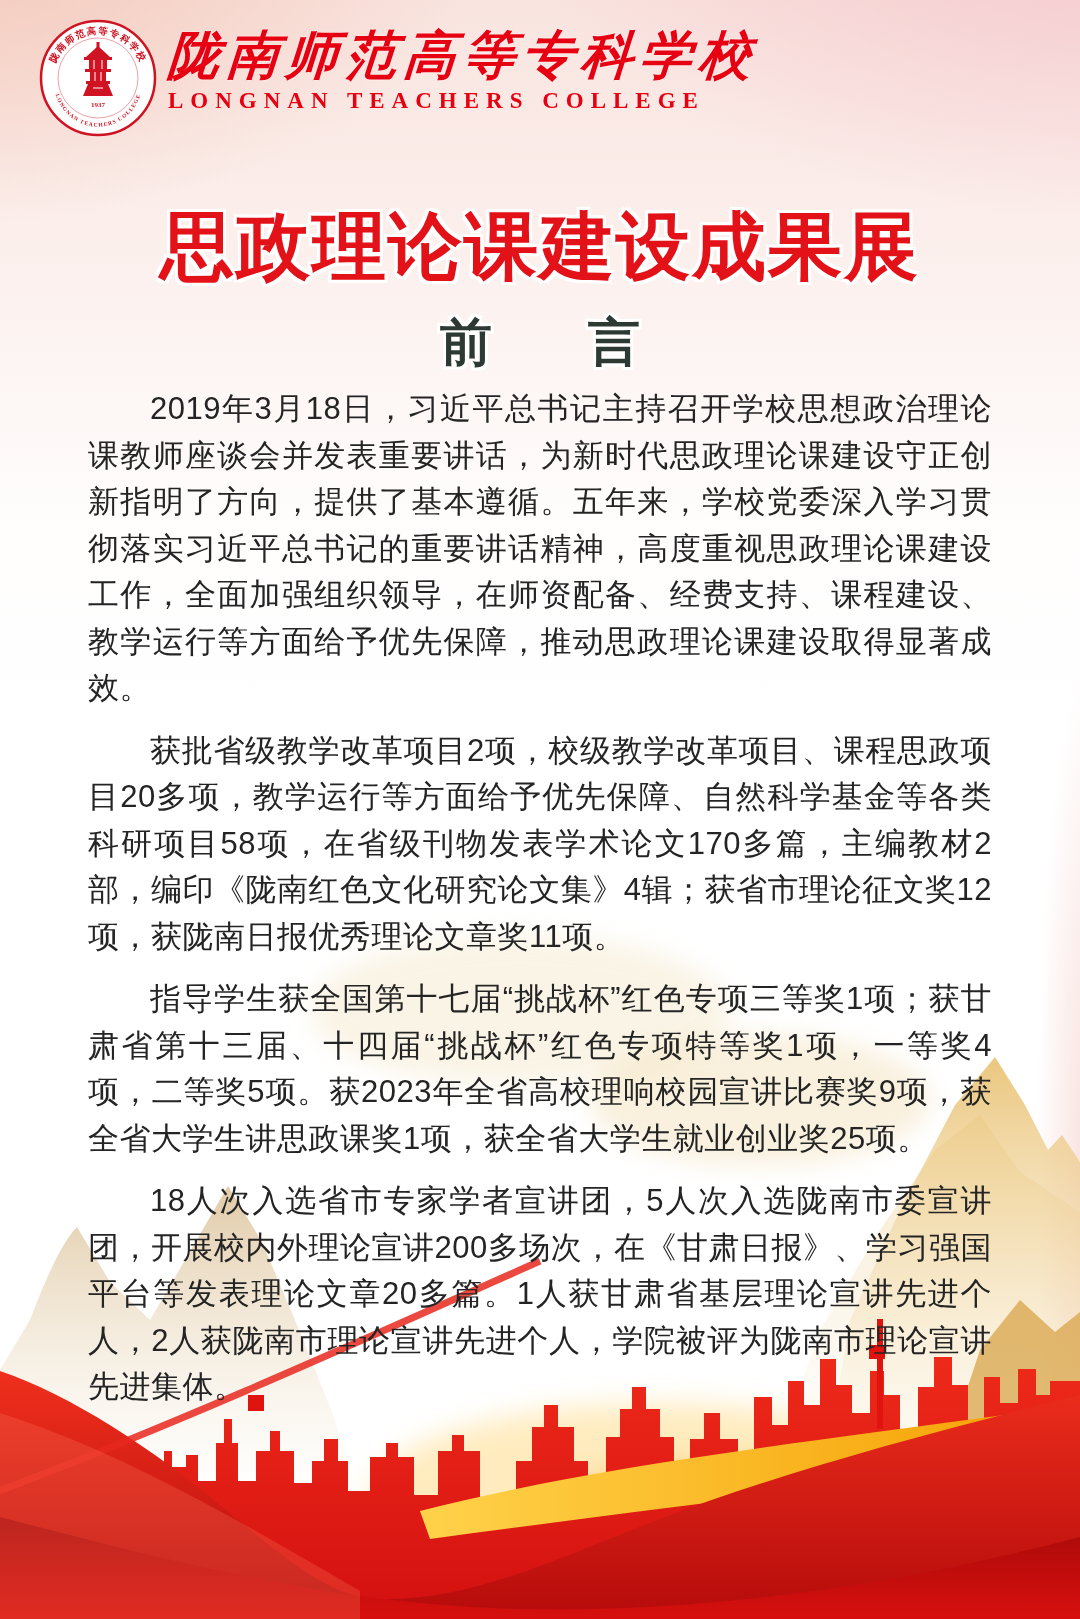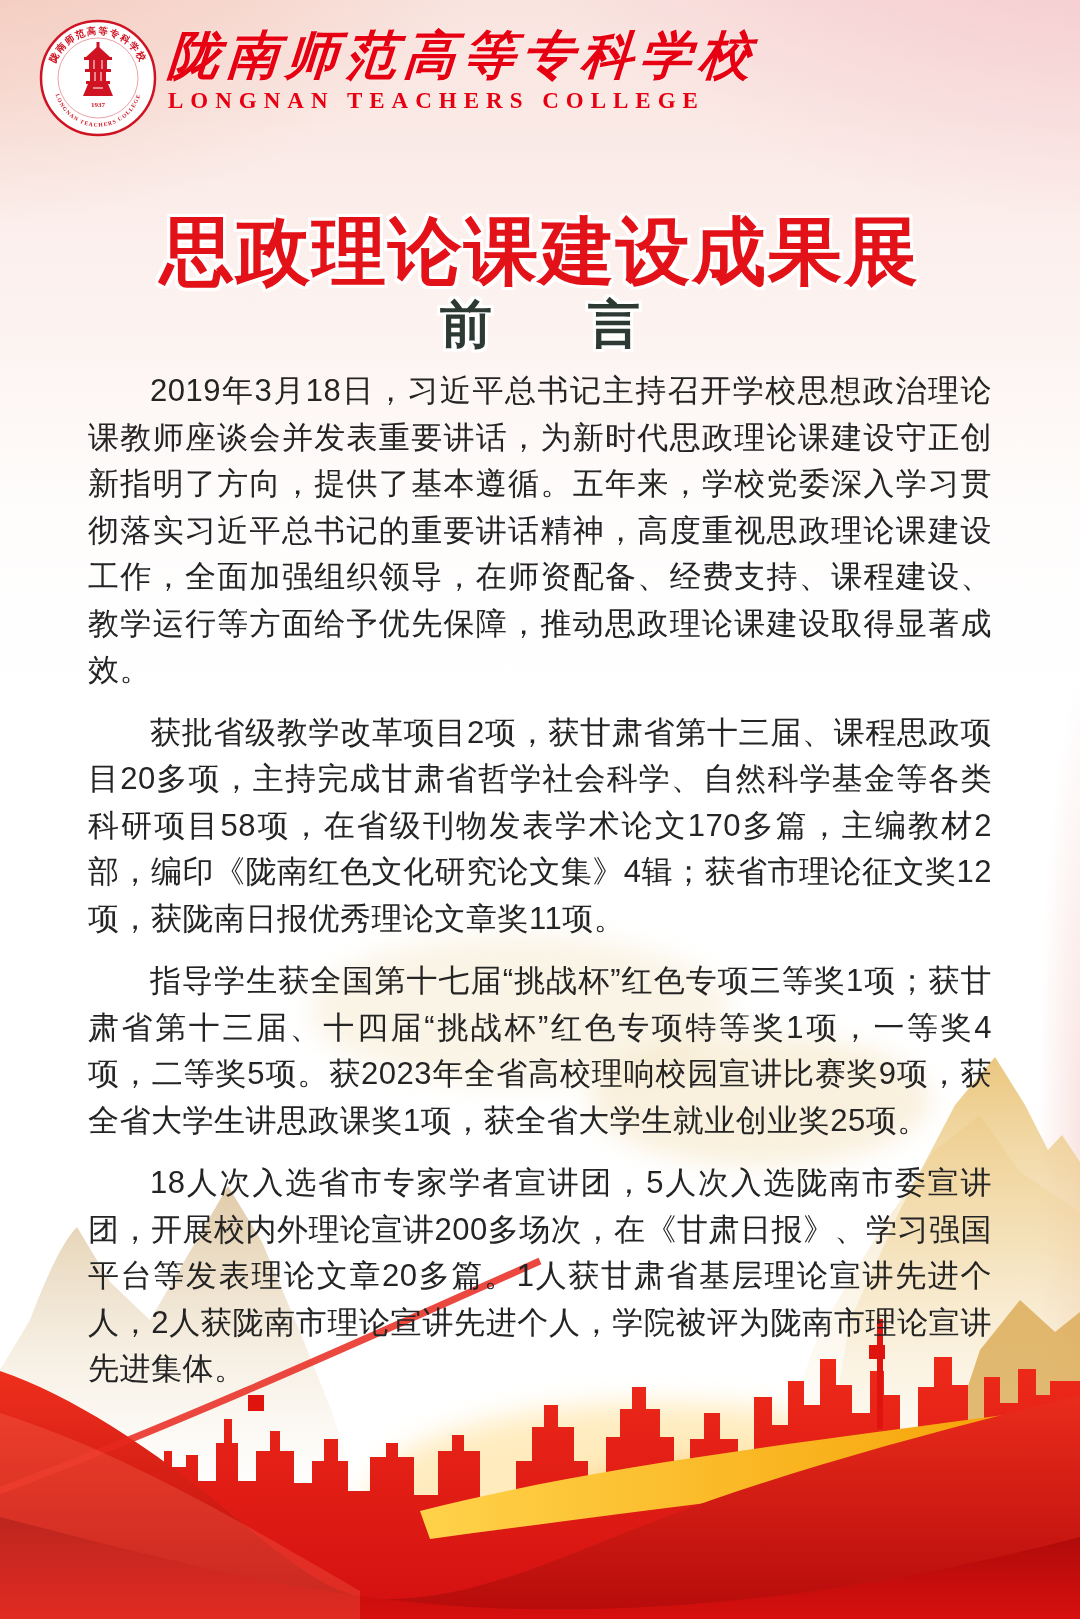--- a/index.html
+++ b/index.html
@@ -36,23 +36,24 @@
   .school-en{
     font-family:"Liberation Serif","DejaVu Serif",serif;
     font-weight:700;font-size:23px;color:#e60012;
     letter-spacing:7px;margin-top:4px;white-space:nowrap;
   }
   .main-title{
     text-align:center;
     font-size:74px;font-weight:900;color:#e31118;
     letter-spacing:2px;line-height:80px;
     text-shadow:-3px -3px 0 #fff,3px -3px 0 #fff,-3px 3px 0 #fff,3px 3px 0 #fff,0 -3px 0 #fff,0 3px 0 #fff,-3px 0 0 #fff,3px 0 0 #fff;
+    font-family:Liberation Mono, monospace;
   }
   .section-title{
-    margin-top:4px;text-align:center;
+    margin-top:22px;text-align:center;
     font-size:52px;font-weight:900;color:#2d3a34;line-height:56px;
     text-shadow:-3px -3px 0 #fff,3px -3px 0 #fff,-3px 3px 0 #fff,3px 3px 0 #fff,0 -3px 0 #fff,0 3px 0 #fff,-3px 0 0 #fff,3px 0 0 #fff;
   }
   .section-title .gap{display:inline-block;width:96px;}
   
   .article{margin:16px 72px 0 72px;}
   .article p{
     margin:16px;
     font-size:31px;line-height:46.5px;
     color:#242424;font-weight:500;
@@ -172,19 +173,19 @@
         <div class="school-en">LONGNAN TEACHERS COLLEGE</div>
       </div>
     </div>
 
     <div class="main-title">思政理论课建设成果展</div>
 
     <div class="section-title"><span>前</span><span class="gap"></span><span>言</span></div>
 
     <div class="article">
       <p>2019年3月18日，习近平总书记主持召开学校思想政治理论课教师座谈会并发表重要讲话，为新时代思政理论课建设守正创新指明了方向，提供了基本遵循。五年来，学校党委深入学习贯彻落实习近平总书记的重要讲话精神，高度重视思政理论课建设工作，全面加强组织领导，在师资配备、经费支持、课程建设、教学运行等方面给予优先保障，推动思政理论课建设取得显著成效。</p>
-      <p>获批省级教学改革项目2项，获甘肃省第十三届、课程思政项目20多项，主持完成甘肃省哲学社会科学、自然科学基金等各类科研项目58项，在省级刊物发表学术论文170多篇，主编教材2部，编印《陇南红色文化研究论文集》4辑；获省市理论征文奖12项，获陇南日报优秀理论文章奖11项。</p>
+      <p>获批省级教学改革项目2项，校级教学改革项目、课程思政项目20多项，教学运行等方面给予优先保障、自然科学基金等各类科研项目58项，在省级刊物发表学术论文170多篇，主编教材2部，编印《陇南红色文化研究论文集》4辑；获省市理论征文奖12项，获陇南日报优秀理论文章奖11项。</p>
       <p>指导学生获全国第十七届“挑战杯”红色专项三等奖1项；获甘肃省第十三届、十四届“挑战杯”红色专项特等奖1项，一等奖4项，二等奖5项。获2023年全省高校理响校园宣讲比赛奖9项，获全省大学生讲思政课奖1项，获全省大学生就业创业奖25项。</p>
       <p>18人次入选省市专家学者宣讲团，5人次入选陇南市委宣讲团，开展校内外理论宣讲200多场次，在《甘肃日报》、学习强国平台等发表理论文章20多篇。1人获甘肃省基层理论宣讲先进个人，2人获陇南市理论宣讲先进个人，学院被评为陇南市理论宣讲先进集体。</p>
     </div>
 
   </div>
 </div>
 
 </body></html>

